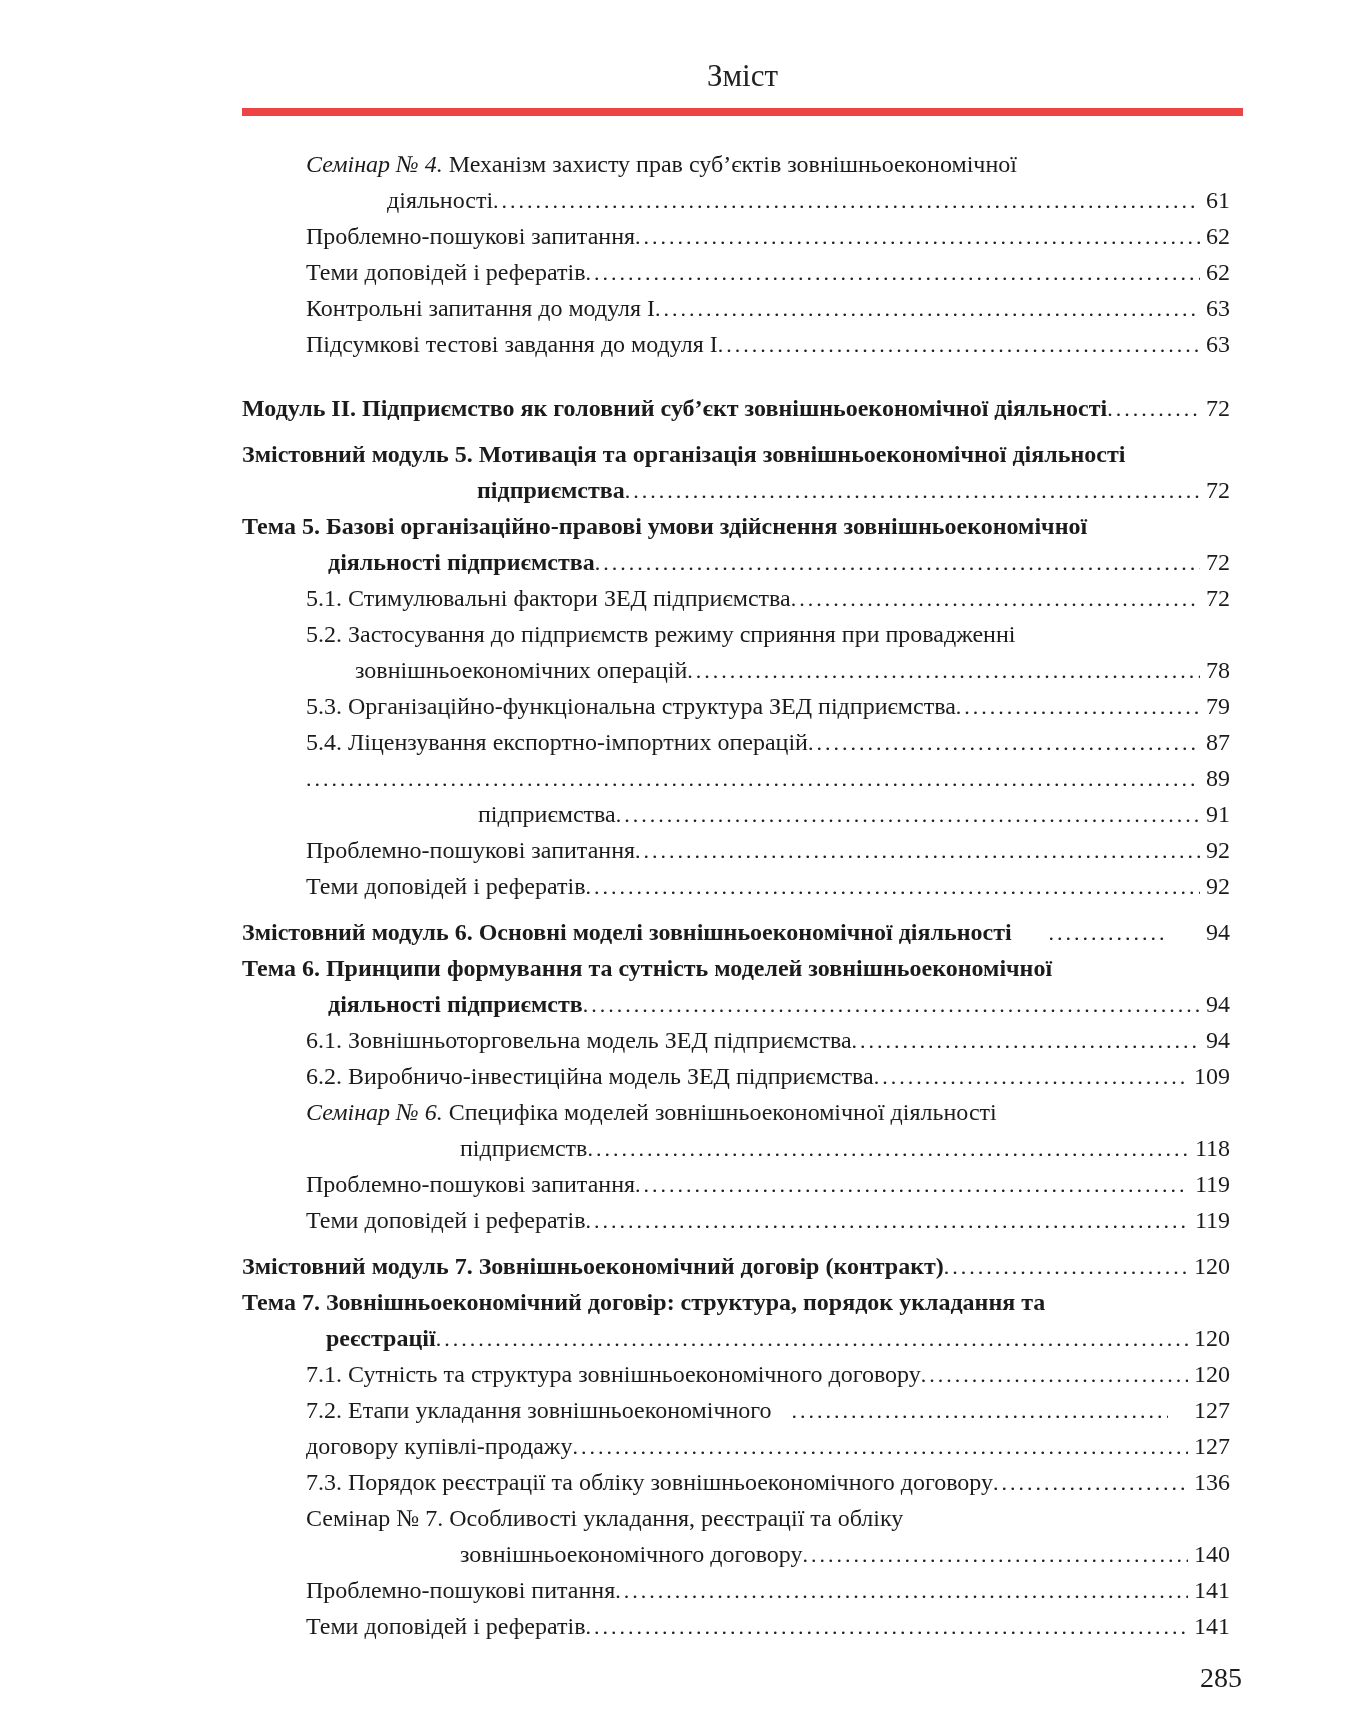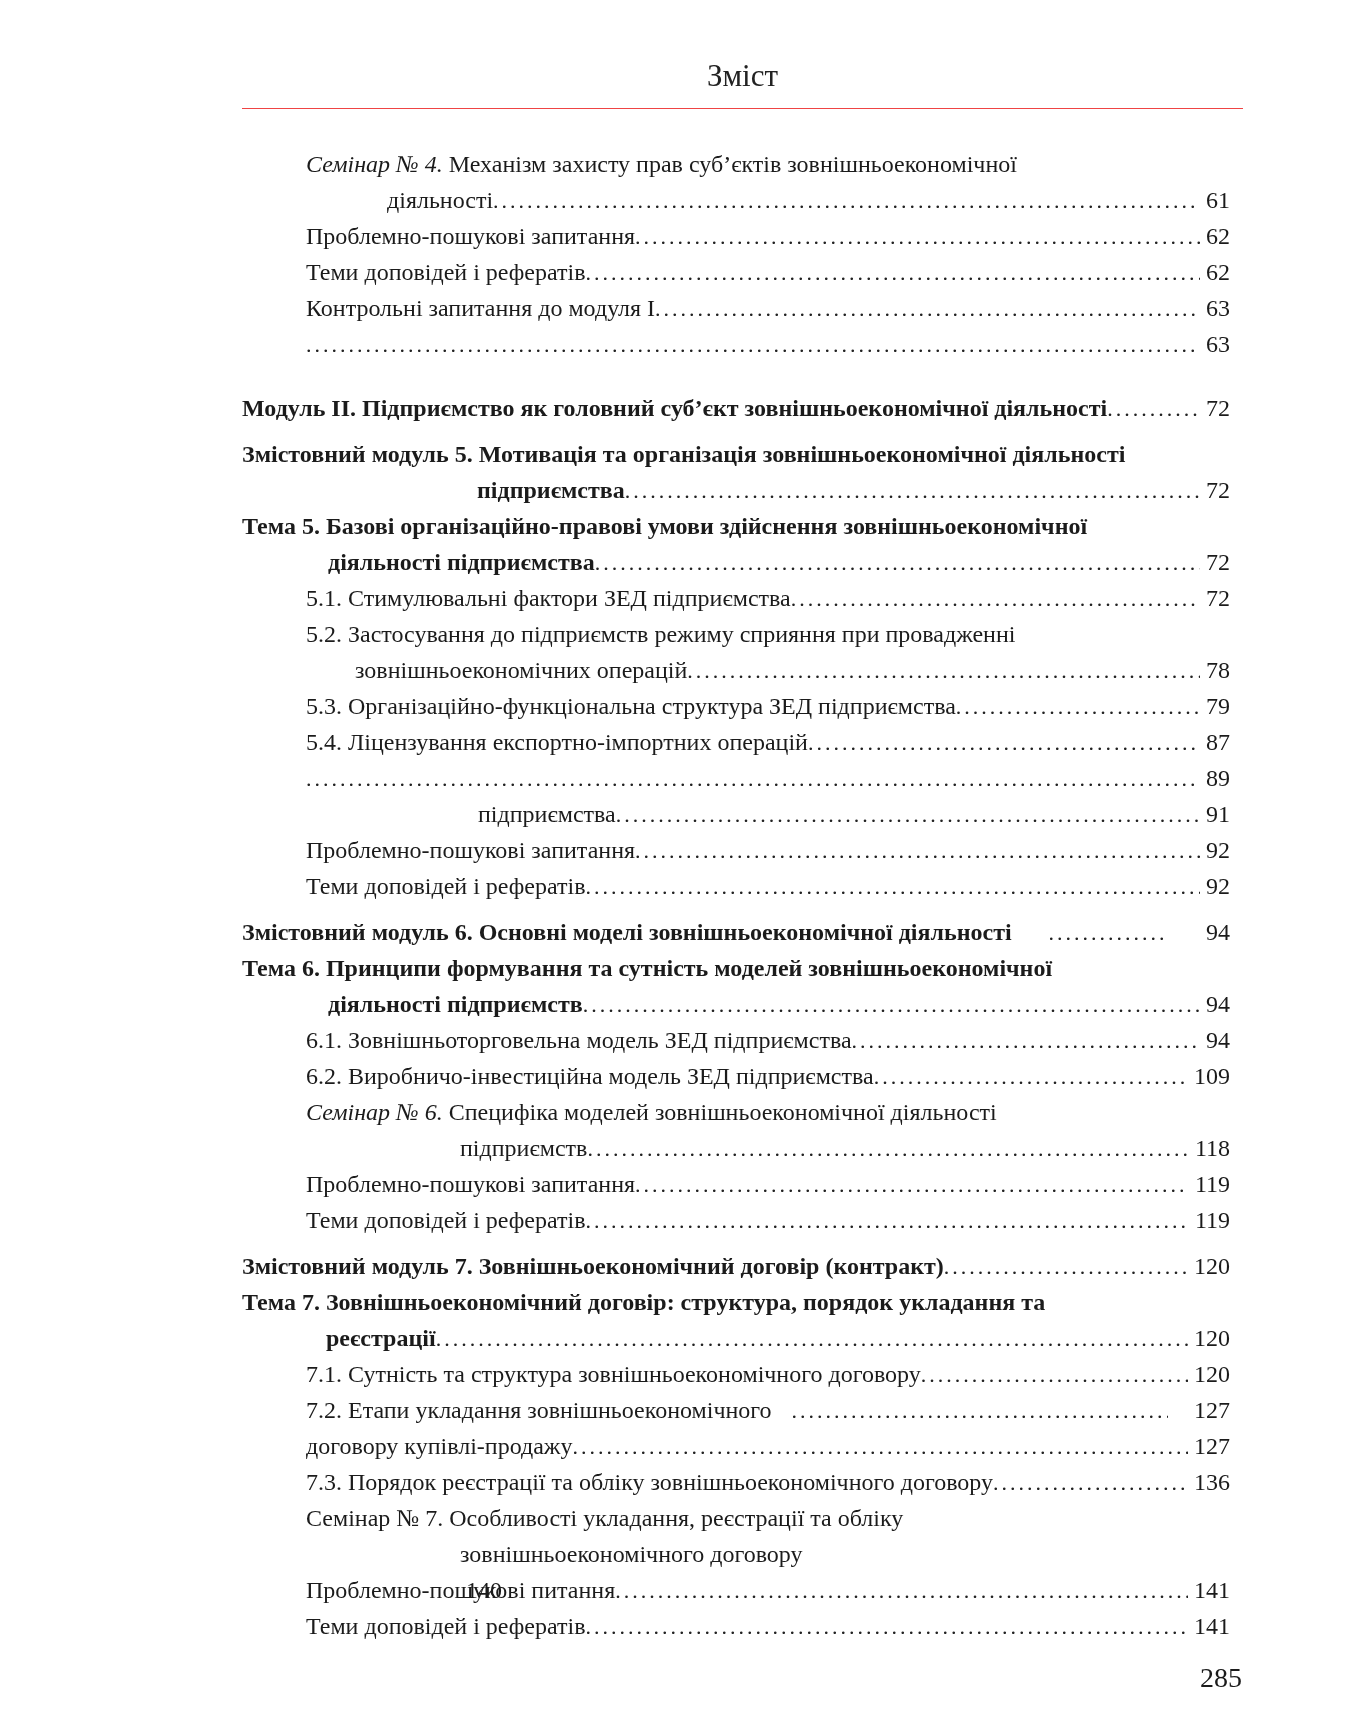--- a/index.html
+++ b/index.html
@@ -9,21 +9,21 @@
     color: #1b1b1b;
     font-family: "Liberation Serif", "DejaVu Serif", serif;
     position: relative;
     overflow: hidden;
   }
   .content-header {
     position: absolute;
     left: 242px; top: 58px;
     width: 1001px;
     text-align: center;
-    border-bottom: 1px solid #ef4444;
+    border-bottom: 8px solid #ef4444;
     padding-bottom: 14px;
   }
   .content-header .title {
     font-size: 31px;
     color: #222;
   }
   .toc {
     position: absolute;
     left: 242px; top: 126px;
     width: 988px;
@@ -75,21 +75,21 @@
 <div class="content-header">
   <div class="title">Зміст</div>
 </div>
 
 <div class="toc">
     <div class="row" style="padding-left: 64px;"><span class="lead italic">Семінар № 4. </span><span class="text">Механізм захисту прав суб’єктів зовнішньоекономічної</span></div>
     <div class="row" style="padding-left: 145px;"><span class="text">діяльності</span><span class="dots"></span><span class="pagenum">61</span></div>
     <div class="row" style="padding-left: 64px;"><span class="text">Проблемно-пошукові запитання</span><span class="dots"></span><span class="pagenum">62</span></div>
     <div class="row" style="padding-left: 64px;"><span class="text">Теми доповідей і рефератів</span><span class="dots"></span><span class="pagenum">62</span></div>
     <div class="row" style="padding-left: 64px;"><span class="text">Контрольні запитання до модуля I</span><span class="dots"></span><span class="pagenum">63</span></div>
-    <div class="row" style="padding-left: 64px;"><span class="dots"></span><span class="pagenum">63</span></div>
+    <div class="row" style="padding-left: 64px;"><span class="text">Підсумкові тестові завдання до модуля I</span><span class="dots"></span><span class="pagenum">63</span></div>
     <div class="row bold" style="padding-left: 0px; margin-top: 28px;"><span class="text">Модуль II. Підприємство як головний суб’єкт зовнішньоекономічної діяльності</span><span class="dots"></span><span class="pagenum">72</span></div>
     <div class="row bold" style="padding-left: 0px; margin-top: 10px;"><span class="text">Змістовний модуль 5. Мотивація та організація зовнішньоекономічної діяльності</span></div>
     <div class="row bold" style="padding-left: 235px;"><span class="text">підприємства</span><span class="dots"></span><span class="pagenum">72</span></div>
     <div class="row bold" style="padding-left: 0px;"><span class="text">Тема 5. Базові організаційно-правові умови здійснення зовнішньоекономічної</span></div>
     <div class="row bold" style="padding-left: 86px;"><span class="text">діяльності підприємства</span><span class="dots"></span><span class="pagenum">72</span></div>
     <div class="row" style="padding-left: 64px;"><span class="text">5.1. Стимулювальні фактори ЗЕД підприємства</span><span class="dots"></span><span class="pagenum">72</span></div>
     <div class="row" style="padding-left: 64px;"><span class="text">5.2. Застосування до підприємств режиму сприяння при провадженні</span></div>
     <div class="row" style="padding-left: 113px;"><span class="text">зовнішньоекономічних операцій</span><span class="dots"></span><span class="pagenum">78</span></div>
     <div class="row" style="padding-left: 64px;"><span class="text">5.3. Організаційно-функціональна структура ЗЕД підприємства</span><span class="dots"></span><span class="pagenum">79</span></div>
     <div class="row" style="padding-left: 64px;"><span class="text">5.4. Ліцензування експортно-імпортних операцій</span><span class="dots"></span><span class="pagenum">87</span></div>
@@ -107,18 +107,18 @@
     <div class="row" style="padding-left: 64px;"><span class="text">Проблемно-пошукові запитання</span><span class="dots"></span><span class="pagenum">119</span></div>
     <div class="row" style="padding-left: 64px;"><span class="text">Теми доповідей і рефератів</span><span class="dots"></span><span class="pagenum">119</span></div>
     <div class="row bold" style="padding-left: 0px; margin-top: 10px;"><span class="text">Змістовний модуль 7. Зовнішньоекономічний договір (контракт)</span><span class="dots"></span><span class="pagenum">120</span></div>
     <div class="row bold" style="padding-left: 0px;"><span class="text">Тема 7. Зовнішньоекономічний договір: структура, порядок укладання та</span></div>
     <div class="row bold" style="padding-left: 84px;"><span class="text">реєстрації</span><span class="dots"></span><span class="pagenum">120</span></div>
     <div class="row" style="padding-left: 64px;"><span class="text">7.1. Сутність та структура зовнішньоекономічного договору</span><span class="dots"></span><span class="pagenum">120</span></div>
     <div class="row" style="padding-left: 64px; gap: 20px;"><span class="text">7.2. Етапи укладання зовнішньоекономічного</span><span class="dots"></span><span class="pagenum">127</span></div>
     <div class="row" style="padding-left: 64px;"><span class="text">договору купівлі-продажу</span><span class="dots"></span><span class="pagenum">127</span></div>
     <div class="row" style="padding-left: 64px;"><span class="text">7.3. Порядок реєстрації та обліку зовнішньоекономічного договору</span><span class="dots"></span><span class="pagenum">136</span></div>
     <div class="row" style="padding-left: 64px;"><span class="text">Семінар № 7. Особливості укладання, реєстрації та обліку</span></div>
-    <div class="row" style="padding-left: 218px; flex-direction: column;"><span class="text">зовнішньоекономічного договору</span><span class="dots"></span><span class="pagenum">140</span></div>
+    <div class="row" style="padding-left: 218px;"><span class="text">зовнішньоекономічного договору</span><span class="dots"></span><span class="pagenum">140</span></div>
     <div class="row" style="padding-left: 64px;"><span class="text">Проблемно-пошукові питання</span><span class="dots"></span><span class="pagenum">141</span></div>
     <div class="row" style="padding-left: 64px;"><span class="text">Теми доповідей і рефератів</span><span class="dots"></span><span class="pagenum">141</span></div>
   </div>
 
 <div class="footer-pagenum">285</div>
 
 </body></html>

